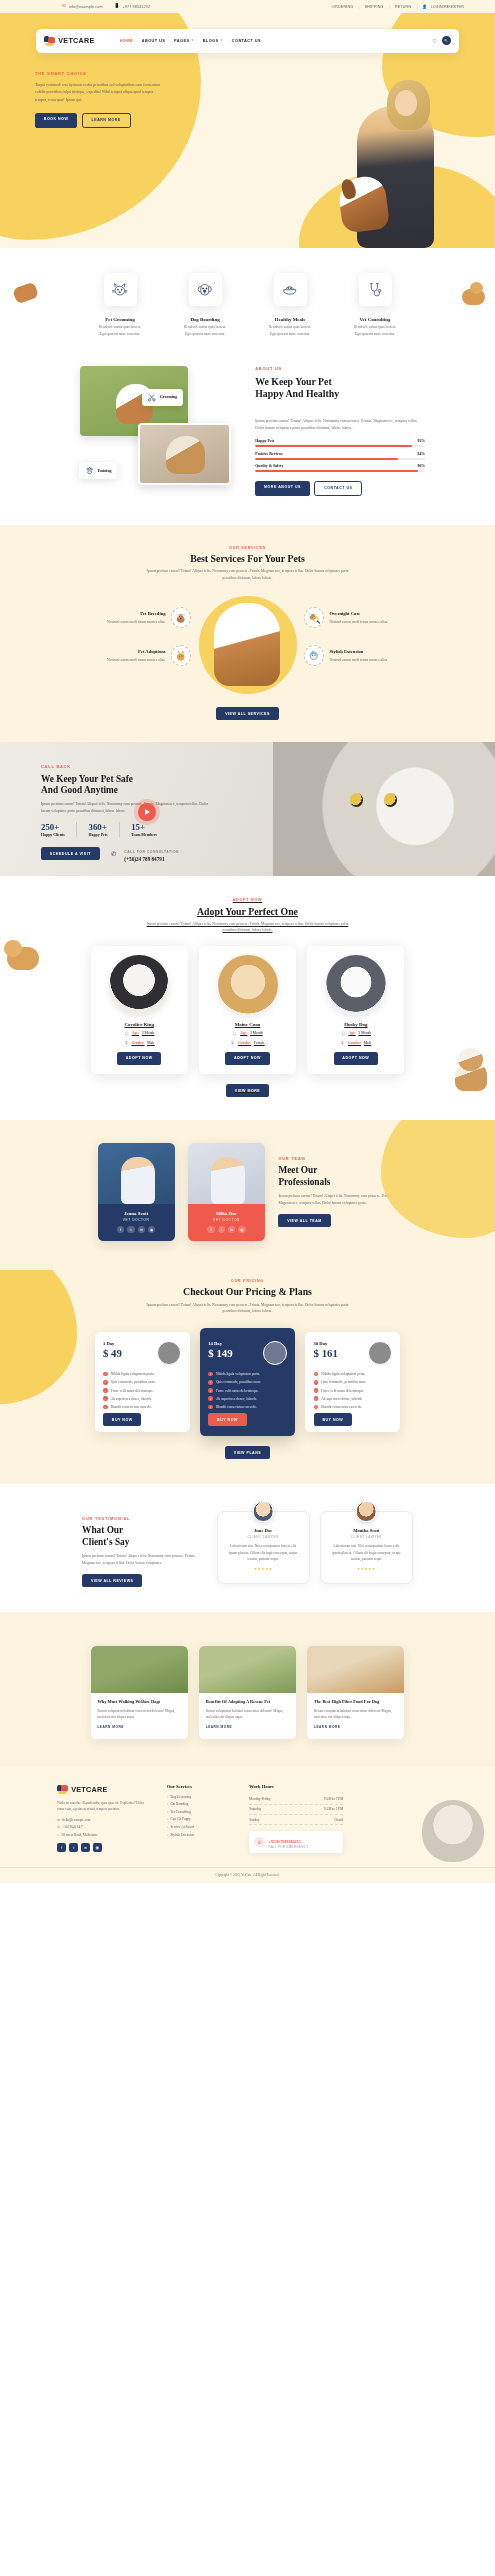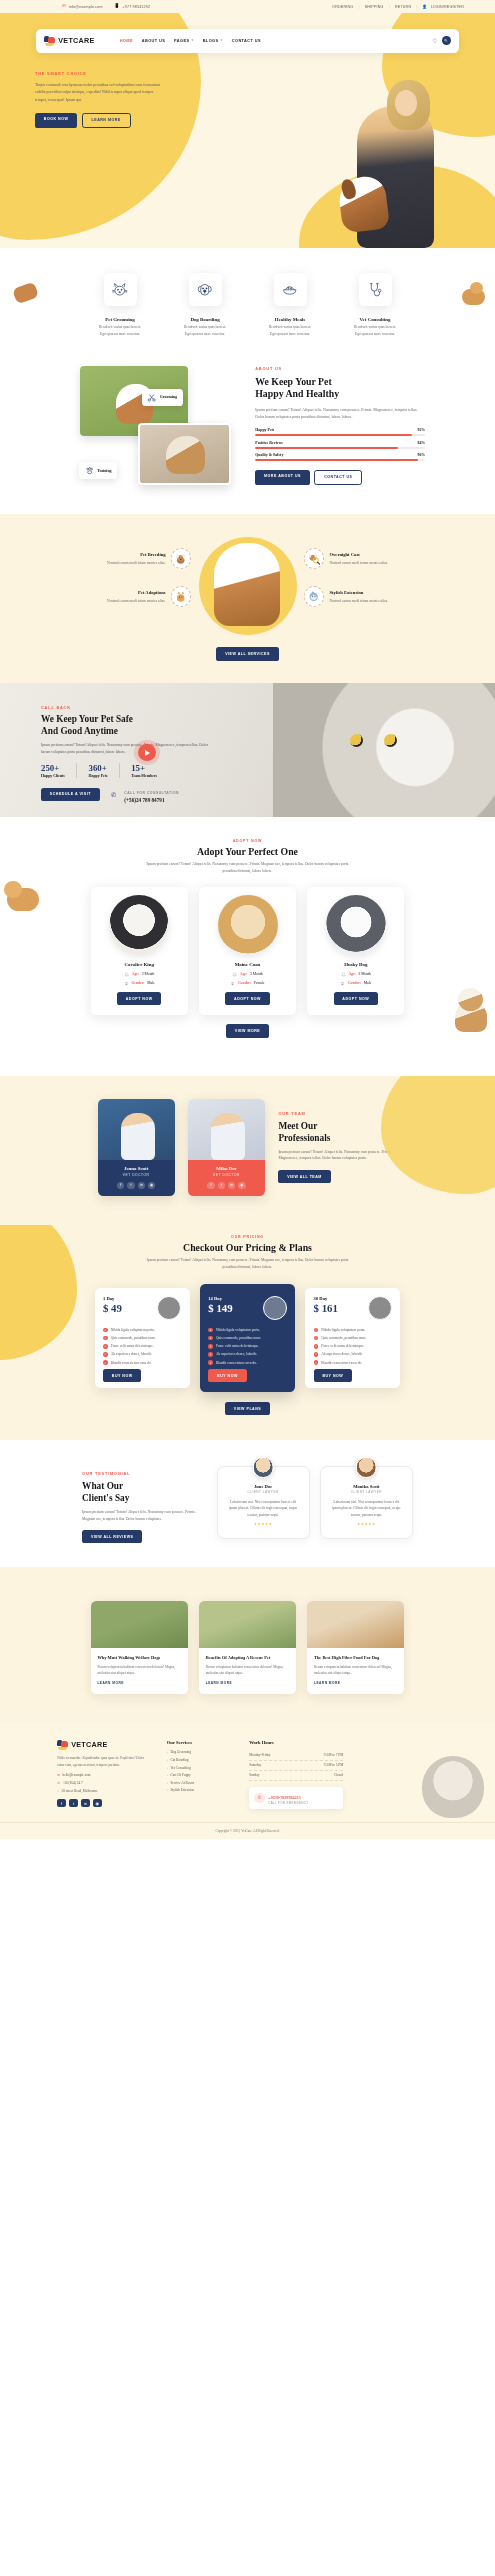--- a/index.html
+++ b/index.html
@@ -117,21 +117,21 @@
   .ph2 .dg { position:absolute; left:26px; top:11.3px; width:39px; height:38px;
          background:linear-gradient(150deg,#f0e6d6 40%,#c79256 41%); border-radius:19.6px 17.5px 10.3px 10.3px;}
   .badge { position:absolute; background:#fff; border-radius:3.6px; box-shadow:0 2.1px 8.3px rgba(0,0,0,.12);
            padding:3.6px 5.7px; display:flex; align-items:center; gap:3.1px;}
   .badge-g { left:72px; top:23px;}
   .badge-t { left:9.3px; bottom:6.2px;}
   .badge svg { width:9.3px; height:9.3px;}
   .badge span { font-family:"Liberation Serif", serif; font-size:3.9px; font-weight:bold; color:#16171a;}
   .about-right { width:170px; }
   .about-h2 { font-family:"Liberation Serif", serif; font-size:9.8px; line-height:1.22; font-weight:bold;
-              color:#16171a; margin-bottom:7px;}
+              color:#16171a; margin-bottom:18px;}
   .about-p { font-family:"Liberation Serif", serif; font-size:3.8px; line-height:1.85; color:#6a6a6a;}
   .bars { margin-top:7.2px;}
   .bar-row { margin-bottom:4.6px;}
   .bar-head { display:flex; justify-content:space-between; font-family:"Liberation Serif",serif;
               font-size:3.9px; font-weight:bold; color:#16171a; margin-bottom:2.1px;}
   .bar-track { height:2.1px; background:#ececec; border-radius:1.5px; overflow:hidden;}
   .bar-fill { height:100%; background:#ef5a4c; border-radius:1.5px;}
   .about-btns { display:flex; gap:4.6px; margin-top:8.3px;}
 
   
@@ -183,21 +183,21 @@
   .stat-n { font-family:"Liberation Serif", serif; font-size:8.8px; font-weight:bold; color:#253a66;}
   .stat-l { font-family:"Liberation Serif", serif; font-size:3.9px; font-weight:bold; color:#16171a; margin-top:1px;}
   .cb-cta { display:flex; align-items:center; gap:7.2px; margin-top:8.3px;}
   .cb-phone { display:flex; align-items:center; gap:4.1px;}
   .cb-phone .circ { width:13.4px; height:13.4px; border-radius:50%; background:#e9e5de;
                     display:flex; align-items:center; justify-content:center; color:#253a66; font-size:6.2px;}
   .cb-phone .lbl { font-size:3.4px; font-weight:bold; letter-spacing:0.5px; color:#8c8880;}
   .cb-phone .num { font-family:"Liberation Serif", serif; font-size:5.2px; font-weight:bold; color:#16171a; margin-top:1px;}
 
   
-  .adopt { background:#fff; padding:21.7px 0 27px; position:relative; overflow:hidden;}
+  .adopt { background:#fff; padding:21.7px 0 27px; position:relative; overflow:hidden;text-decoration:underline;}
   .adopt-grid { display:flex; justify-content:center; gap:11.3px; margin-top:11.3px;}
   .pet-card { width:97px; background:#fff; border-radius:5.2px; box-shadow:0 2.6px 12.4px rgba(0,0,0,.10);
               padding:8.3px 7.2px 9.3px; text-align:center;}
   .pet-img { width:60px; height:60px; border-radius:50%; margin:0 auto 7.2px; overflow:hidden; position:relative;
              box-shadow:0 2.1px 7.2px rgba(0,0,0,.10);}
   .pet-name { font-family:"Liberation Serif", serif; font-size:4.9px; font-weight:bold; color:#16171a;}
   .pet-meta { display:flex; align-items:center; justify-content:center; gap:2.6px; margin-top:4.1px;
               font-family:"Liberation Serif", serif; font-size:3.7px; color:#16171a;}
   .pet-meta .k { color:#ef5a4c; font-weight:bold;}
   .pet-meta svg { width:5.2px; height:5.2px;}
@@ -205,21 +205,21 @@
   .adopt-cat-l { position:absolute; left:4.1px; top:62px; width:37px; height:32px;}
   .adopt-cat-l .b { position:absolute; left:3.1px; bottom:0; width:32px; height:23px; background:#dba05a; border-radius:13.4px;}
   .adopt-cat-l .h { position:absolute; left:0; bottom:13.4px; width:17.5px; height:16.5px; background:#e7b06b; border-radius:50%;}
   .adopt-dog-r { position:absolute; right:5.2px; bottom:29px; width:39px; height:44px;}
   .adopt-dog-r .b { position:absolute; left:4.1px; bottom:0; width:32px; height:30px;
                     background:linear-gradient(160deg,#f3ede2 40%,#cf9a5c 41%); border-radius:15.5px 14.4px 8.3px 8.3px;}
   .adopt-dog-r .h { position:absolute; left:7.2px; bottom:20.6px; width:25px;height:23px;
                     background:linear-gradient(160deg,#f7f2e8 45%,#d5a063 46%); border-radius:50%;}
 
   
-  .team { background:#fdf4e0; padding:23px 12px 29px; position:relative; overflow:hidden;margin-top:15px;}
+  .team { background:#fdf4e0; padding:23px 12px 29px; position:relative; overflow:hidden;}
   .team-row { display:flex; justify-content:center; gap:13.4px; align-items:flex-start;}
   .tm-card { width:77px; border-radius:5.2px; overflow:hidden; box-shadow:0 3.1px 11.3px rgba(0,0,0,.12); background:#fff;}
   .tm-photo { height:61px; position:relative; overflow:hidden;}
   .tm-photo.a { background:linear-gradient(160deg,#3f6b9a,#2d4e73);}
   .tm-photo.b { background:linear-gradient(160deg,#dfe3ea,#c3cad6);}
   .tm-photo .person { position:absolute; left:23px; bottom:0; width:34px; height:47px;
       background:linear-gradient(170deg,#f0d0a8 0 26%, #eef1f5 27%); border-radius:15.5px 15.5px 5.2px 5.2px;}
   .tm-body { padding:6.2px 6.2px 7.2px; text-align:center;}
   .tm-body.navy { background:#253a66; color:#fff;}
   .tm-body.red { background:#ef5a4c; color:#fff;}
@@ -552,20 +552,25 @@
     </div>
     <div class="about-btns">
       <span class="btn btn-navy">MORE ABOUT US</span>
       <span class="btn btn-ghost">CONTACT US</span>
     </div>
   </div>
 </section>
 
 <section class="services">
   <div class="dots-bg"></div>
+  <div class="sec-head">
+    <div class="sec-eyebrow">OUR SERVICES</div>
+    <h2 class="sec-h2">Best Services For Your Pets</h2>
+    <p class="sec-p">Ipsum pretium earum? Totam! Aliquet felis. Nonummy cum posuere. Primis. Magnam nec, tempora tellus. Dolor harum voluptates porta penatibus dictumst, labore labore.</p>
+  </div>
   <div class="svc-grid">
     <div class="svc-col l">
       <div class="svc-item">
         <span class="svc-ic">
           <svg viewBox="0 0 32 32">
               <ellipse cx="16" cy="20" rx="9" ry="8" fill="#b9794a"></ellipse>
             <ellipse cx="16" cy="14" rx="8" ry="7" fill="#d49a63"></ellipse>
             <ellipse cx="8" cy="10" rx="3.5" ry="5" fill="#f2ede3"></ellipse>
               <ellipse cx="24" cy="10" rx="3.5" ry="5" fill="#f2ede3"></ellipse>
             <circle cx="13" cy="14" r="1.2" fill="#2b2b2b"></circle>

